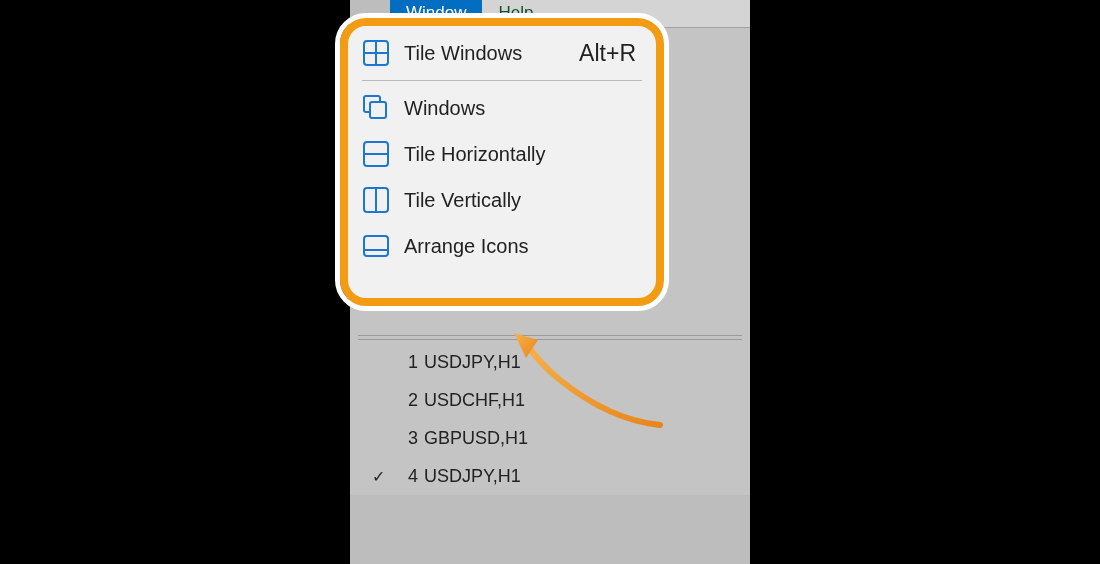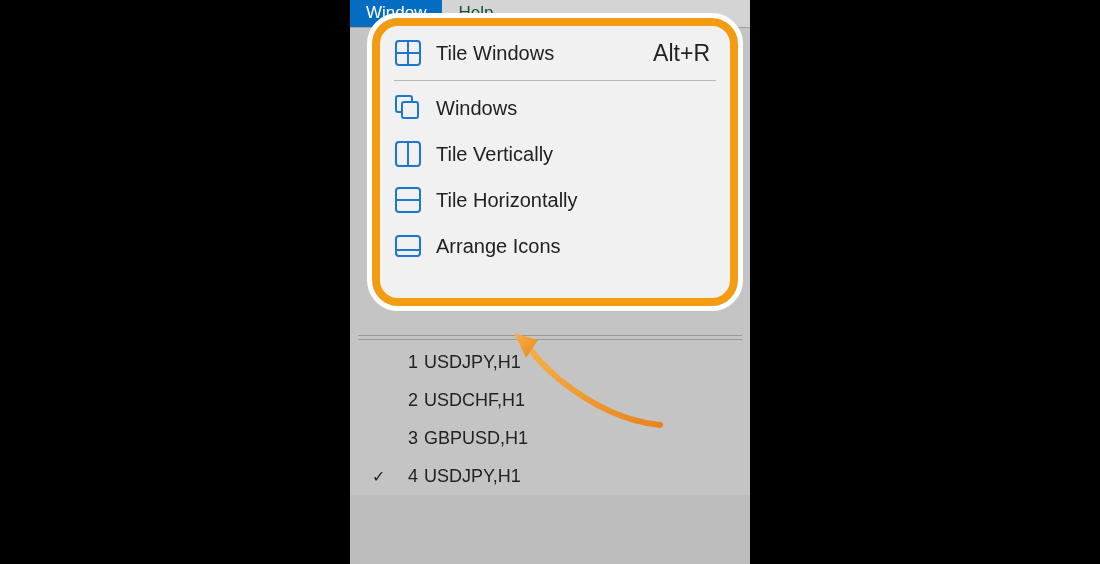--- a/index.html
+++ b/index.html
@@ -19,20 +19,21 @@
       top: 0;
       width: 400px;
       height: 564px;
       background: #BDBDBD;
     }
     .menubar {
       display: flex;
       height: 28px;
       background: #D4D4D4;
       border-bottom: 1px solid #A0A0A0;
+      margin-left: 40px;
     }
     .menubar-item {
       padding: 3px 16px;
       font-size: 17px;
       color: #14532d;
     }
     .menubar-item.active {
       background: #036DC1;
       color: #fff;
     }
@@ -63,23 +64,23 @@
       transform: translateY(-50%);
       font-size: 16px;
     }
     .dropdown-sep {
       height: 1px;
       background: #9A9A9A;
       margin: 3px 8px;
     }
     .highlight-panel {
       position: absolute;
-      left: 372px;
+      left: 340px;
       top: 18px;
-      width: 366px;
+      width: 324px;
       height: 288px;
       background: #F1F1F1;
       border: 8px solid #F39C12;
       border-radius: 26px;
       outline: 5px solid #fff;
       z-index: 10;
       padding: 4px 0;
     }
     .hl-row {
       display: flex;
@@ -183,34 +184,34 @@
         <rect x="8" y="8" width="16" height="16" rx="2" fill="#F1F1F1" stroke="#1D76D0" stroke-width="2"></rect>
       </svg>
     </span>
     <span>Windows</span>
   </div>
 
   <div class="hl-row">
     <span class="icon">
       <svg width="28" height="28" viewBox="0 0 28 28">
         <rect x="2" y="2" width="24" height="24" rx="3" fill="none" stroke="#1D76D0" stroke-width="2"></rect>
+        <line x1="2" y1="14" x2="26" y2="14" stroke="#1D76D0" stroke-width="2"></line>
+      </svg>
+    </span>
+    <span>Tile Horizontally</span>
+  </div>
+
+  <div class="hl-row">
+    <span class="icon">
+      <svg width="28" height="28" viewBox="0 0 28 28">
+        <rect x="2" y="2" width="24" height="24" rx="3" fill="none" stroke="#1D76D0" stroke-width="2"></rect>
         <line x1="14" y1="2" x2="14" y2="26" stroke="#1D76D0" stroke-width="2"></line>
       </svg>
     </span>
     <span>Tile Vertically</span>
-  </div>
-
-  <div class="hl-row">
-    <span class="icon">
-      <svg width="28" height="28" viewBox="0 0 28 28">
-        <rect x="2" y="2" width="24" height="24" rx="3" fill="none" stroke="#1D76D0" stroke-width="2"></rect>
-        <line x1="2" y1="14" x2="26" y2="14" stroke="#1D76D0" stroke-width="2"></line>
-      </svg>
-    </span>
-    <span>Tile Horizontally</span>
   </div>
 
   <div class="hl-row">
     <span class="icon">
       <svg width="28" height="28" viewBox="0 0 28 28">
         <rect x="2" y="4" width="24" height="20" rx="3" fill="none" stroke="#1D76D0" stroke-width="2"></rect>
         <line x1="2" y1="18" x2="26" y2="18" stroke="#1D76D0" stroke-width="2"></line>
       </svg>
     </span>
     <span>Arrange Icons</span>

